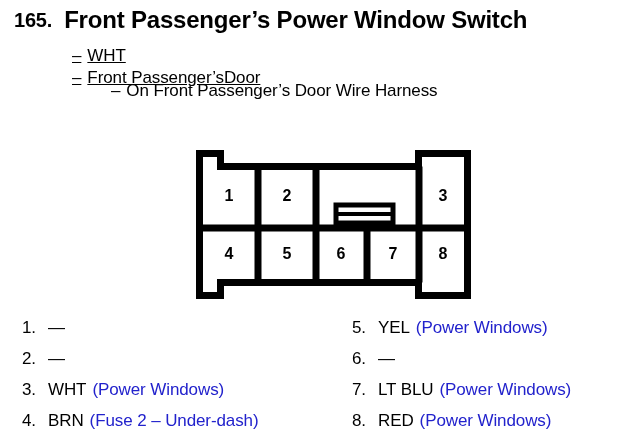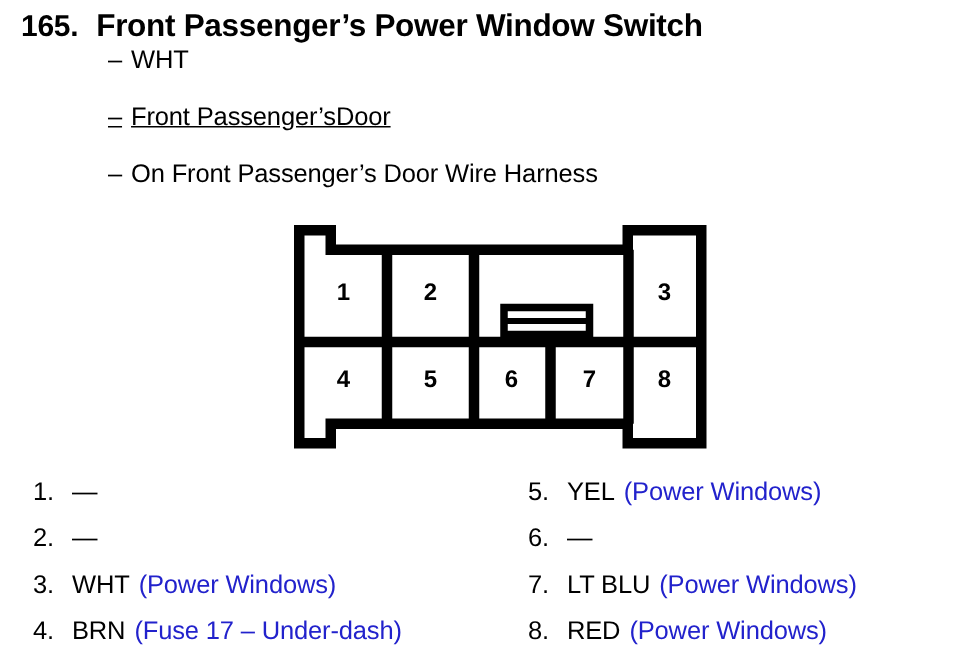--- a/index.html
+++ b/index.html
@@ -26,38 +26,38 @@
     display: flex;
     align-items: center;
     white-space: nowrap;
   }
   .heading-number {
     font-size: 20px;
     font-weight: bold;
     letter-spacing: -0.2px;
   }
   .heading-title {
-    font-size: 21px;
+    font-size: 24px;
     font-weight: bold;
     margin-left: 12px;
     letter-spacing: -0.2px;
   }
 
   .subline {
     position: absolute;
     left: 72px;
     font-size: 17px;
     font-weight: normal;
     white-space: nowrap;
     letter-spacing: -0.1px;
   }
   .subline .dash { margin-right: 6px; }
-  .sub1 { top: 30px; }
+  .sub1 { top: 46px; text-decoration: underline; }
   .sub2 { top: 68px; text-decoration: underline; }
-  .sub3 { top: 106px; }
+  .sub3 { top: 81px; margin-left: 39px; }
 
   
   .connector {
     position: absolute;
     left: 190px;
     top: 142px;
     width: 292px;
     height: 165px;
   }
   .connector svg { display: block; }
@@ -181,21 +181,21 @@
       <span class="legend-note" style="color: rgb(34, 34, 204);"></span>
     </div>
     <div class="legend-row">
       <span class="legend-idx">3.</span>
       <span class="legend-wire">WHT</span>
       <span class="legend-note" style="color: rgb(34, 34, 204);">(Power Windows)</span>
     </div>
     <div class="legend-row">
       <span class="legend-idx">4.</span>
       <span class="legend-wire">BRN</span>
-      <span class="legend-note" style="color: rgb(34, 34, 204);">(Fuse 17 – Under-dash)</span>
+      <span class="legend-note" style="color: rgb(34, 34, 204);">(Fuse 2 – Under-dash)</span>
     </div>
   </div>
 
   <div class="legend-col right">
     <div class="legend-row">
       <span class="legend-idx">5.</span>
       <span class="legend-wire">YEL</span>
       <span class="legend-note" style="color: rgb(34, 34, 204);">(Power Windows)</span>
     </div>
     <div class="legend-row">

